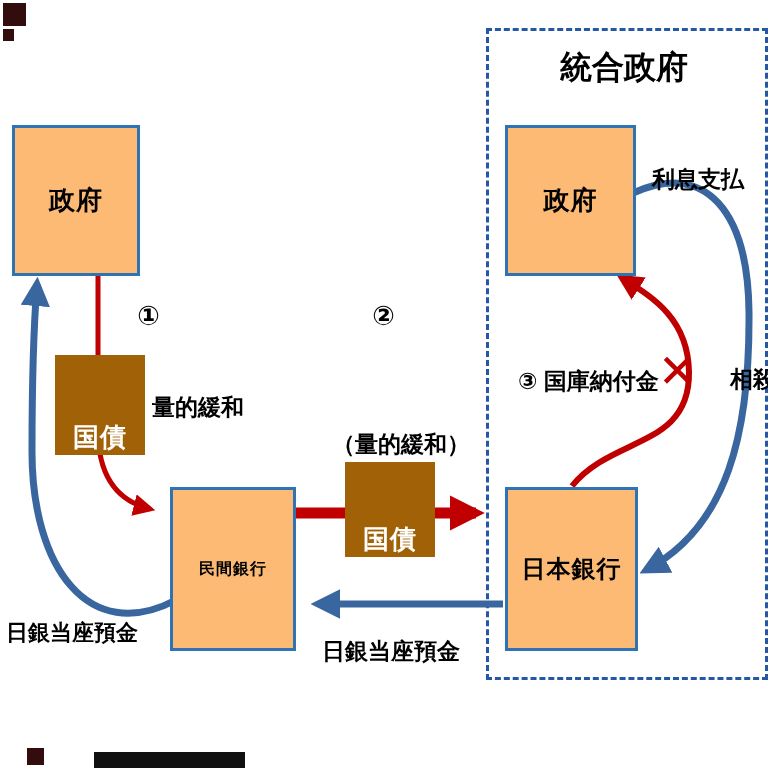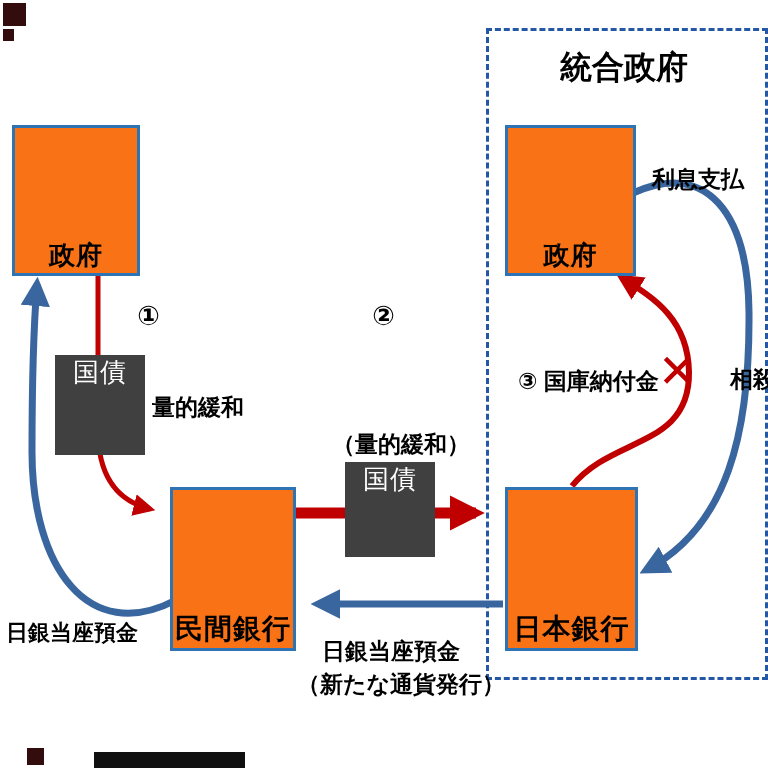--- a/index.html
+++ b/index.html
@@ -2,28 +2,28 @@
 <html><head>
 <meta charset="utf-8">
 <style>
   html,body{margin:0;padding:0;background:#fff;}
   .stage{
     position:relative;width:768px;height:768px;background:#fff;overflow:hidden;
     font-family:"Liberation Sans","DejaVu Sans",sans-serif;color:#000;
   }
   svg.arrows{position:absolute;left:0;top:0;width:768px;height:768px;}
   .box{
-    position:absolute;background:#f97316;border:3px solid #2e74b5;
-    display:flex;align-items:flex-end;justify-content:center;
+    position:absolute;background:#fdba74;border:3px solid #2e74b5;
+    display:flex;align-items:center;justify-content:center;
     font-weight:bold;font-size:26px;letter-spacing:1px;
   }
   .redbox{
-    position:absolute;background:#404040;color:#fff;
-    display:flex;align-items:flex-start;justify-content:center;
-    font-weight:normal;font-size:26px;letter-spacing:1px;
+    position:absolute;background:#a16207;color:#fff;
+    display:flex;align-items:flex-end;justify-content:center;
+    font-weight:bold;font-size:26px;letter-spacing:1px;
   }
   .dashed{
     position:absolute;left:486px;top:28px;width:276px;height:646px;
     border:3px dashed #2458a6;background:transparent;
   }
   .lbl{position:absolute;font-weight:bold;font-size:23px;white-space:nowrap;}
   .num{position:absolute;font-weight:bold;font-size:27px;}
   .xmark{position:absolute;color:#c00000;font-weight:bold;font-size:46px;line-height:1;}
   .artifact{position:absolute;}
 </style>
@@ -61,25 +61,25 @@
   </svg>
 
   <div class="box" style="left:12px;top:125px;width:122px;height:145px;">
     <span>政府</span>
   </div>
 
   <div class="box" style="left:505px;top:125px;width:125px;height:145px;">
     <span>政府</span>
   </div>
 
-  <div class="box" style="left:170px;top:487px;width:120px;height:158px;font-size:28px;">
+  <div class="box" style="left:170px;top:487px;width:120px;height:158px;font-size:16px;">
     <span>民間銀行</span>
   </div>
 
-  <div class="box" style="left:505px;top:487px;width:127px;height:158px;font-size:28px;">
+  <div class="box" style="left:505px;top:487px;width:127px;height:158px;font-size:24px;">
     <span>日本銀行</span>
   </div>
 
   <div class="redbox" style="left:55px;top:355px;width:90px;height:100px;">
     <span>国債</span>
   </div>
 
   <div class="redbox" style="left:345px;top:462px;width:90px;height:95px;">
     <span>国債</span>
   </div>
@@ -95,20 +95,19 @@
   <div class="lbl" style="left:518px;top:366px;">③ 国庫納付金</div>
 
   <div class="xmark" style="left:658px;top:348px;">✕</div>
   <div class="lbl" style="left:702px;top:364px;margin-left:28px;">相殺</div>
 
   <div class="lbl" style="left:652px;top:164px;">利息支払</div>
 
   <div class="lbl" style="left:6px;top:618px;font-size:22px;">日銀当座預金</div>
 
   <div class="lbl" style="left:322px;top:636px;">日銀当座預金</div>
-  <div class="lbl" style="left:297px;top:669px;">（新たな通貨発行）</div>
 
   <div class="artifact" style="left:3px;top:3px;width:23px;height:23px;background:#330d0d;"></div>
   <div class="artifact" style="left:3px;top:29px;width:11px;height:12px;background:#330d0d;"></div>
   <div class="artifact" style="left:27px;top:748px;width:17px;height:17px;background:#330d0d;"></div>
   <div class="artifact" style="left:94px;top:752px;width:151px;height:16px;background:#101010;"></div>
 
 </div>
 
 </body></html>

